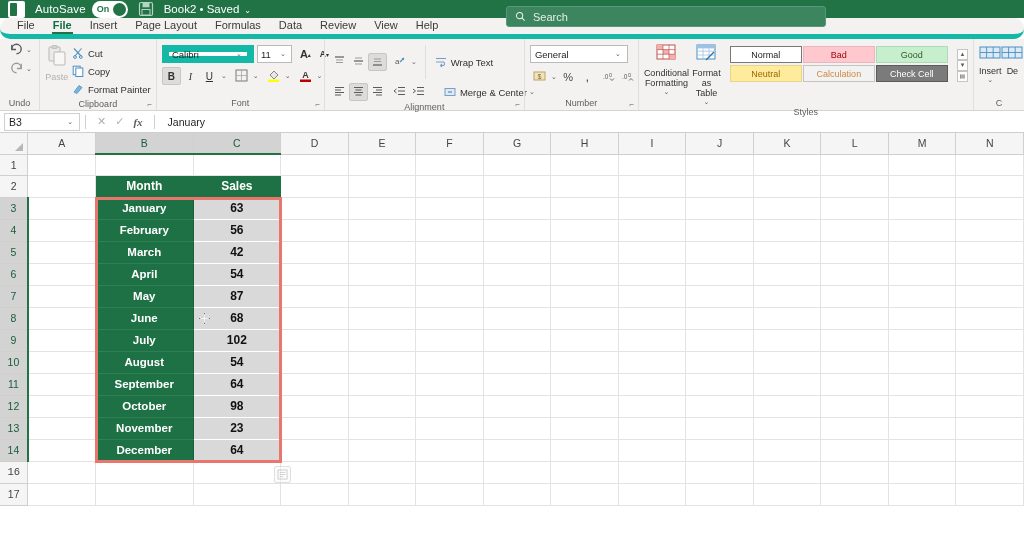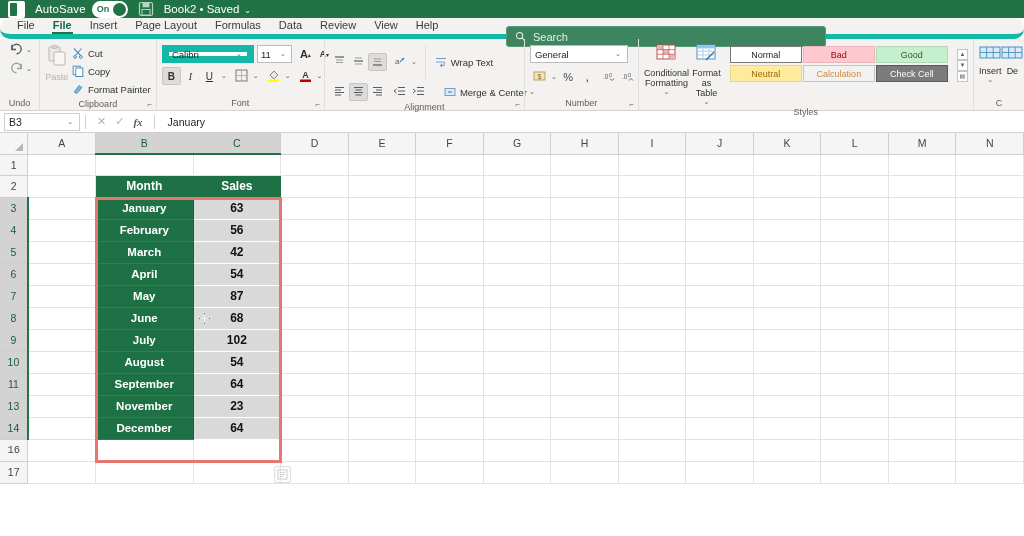--- a/index.html
+++ b/index.html
@@ -33,21 +33,21 @@
   .toggle .knob {
     position: absolute; right: 2px; top: 2px; width: 13px; height: 13px;
     border-radius: 50%; background: #217346;
   }
   .save-icon { width: 16px; height: 16px; opacity: .85; margin-right: 10px; }
   .doctitle { color: #ffffff; font-size: 11.5px; }
   .doctitle .caret { font-size: 8px; margin-left: 5px; }
   .searchbox {
     position: absolute; left: 506px; top: 6px; width: 320px; height: 21px;
     background: #3c855f; border: 1px solid #55997a; border-radius: 3px;
-    display: flex; align-items: center; padding: 0 8px; margin-top: 20px;
+    display: flex; align-items: center; padding: 0 8px;
   }
   .searchbox .mag { margin-right: 7px; }
   .searchbox .ph { color: #e4efe9; font-size: 11px; }
 
   
   .tabbar {
     height: 21px; background: #f3f2f1; display: flex; align-items: flex-end;
     padding-left: 8px; flex: none; border-bottom: 5px solid #14b8a6; border-radius: 10px;
   }
   .tab {
@@ -830,20 +830,37 @@
             <td class="cell"></td>
             <td class="cell"></td>
             <td class="cell"></td>
             <td class="cell"></td>
             <td class="cell"></td>
             <td class="cell"></td>
             <td class="cell"></td>
             <td class="cell"></td>
           </tr>
       <tr>
+            <th class="rowhead sel" style="height:22px;">12</th>
+            <td class="cell"></td>
+            <td class="cell mon">October</td>
+            <td class="cell val">98</td>
+            <td class="cell"></td>
+            <td class="cell"></td>
+            <td class="cell"></td>
+            <td class="cell"></td>
+            <td class="cell"></td>
+            <td class="cell"></td>
+            <td class="cell"></td>
+            <td class="cell"></td>
+            <td class="cell"></td>
+            <td class="cell"></td>
+            <td class="cell"></td>
+          </tr>
+      <tr>
             <th class="rowhead sel" style="height:22px;">13</th>
             <td class="cell"></td>
             <td class="cell mon">November</td>
             <td class="cell val">23</td>
             <td class="cell"></td>
             <td class="cell"></td>
             <td class="cell"></td>
             <td class="cell"></td>
             <td class="cell"></td>
             <td class="cell"></td>

